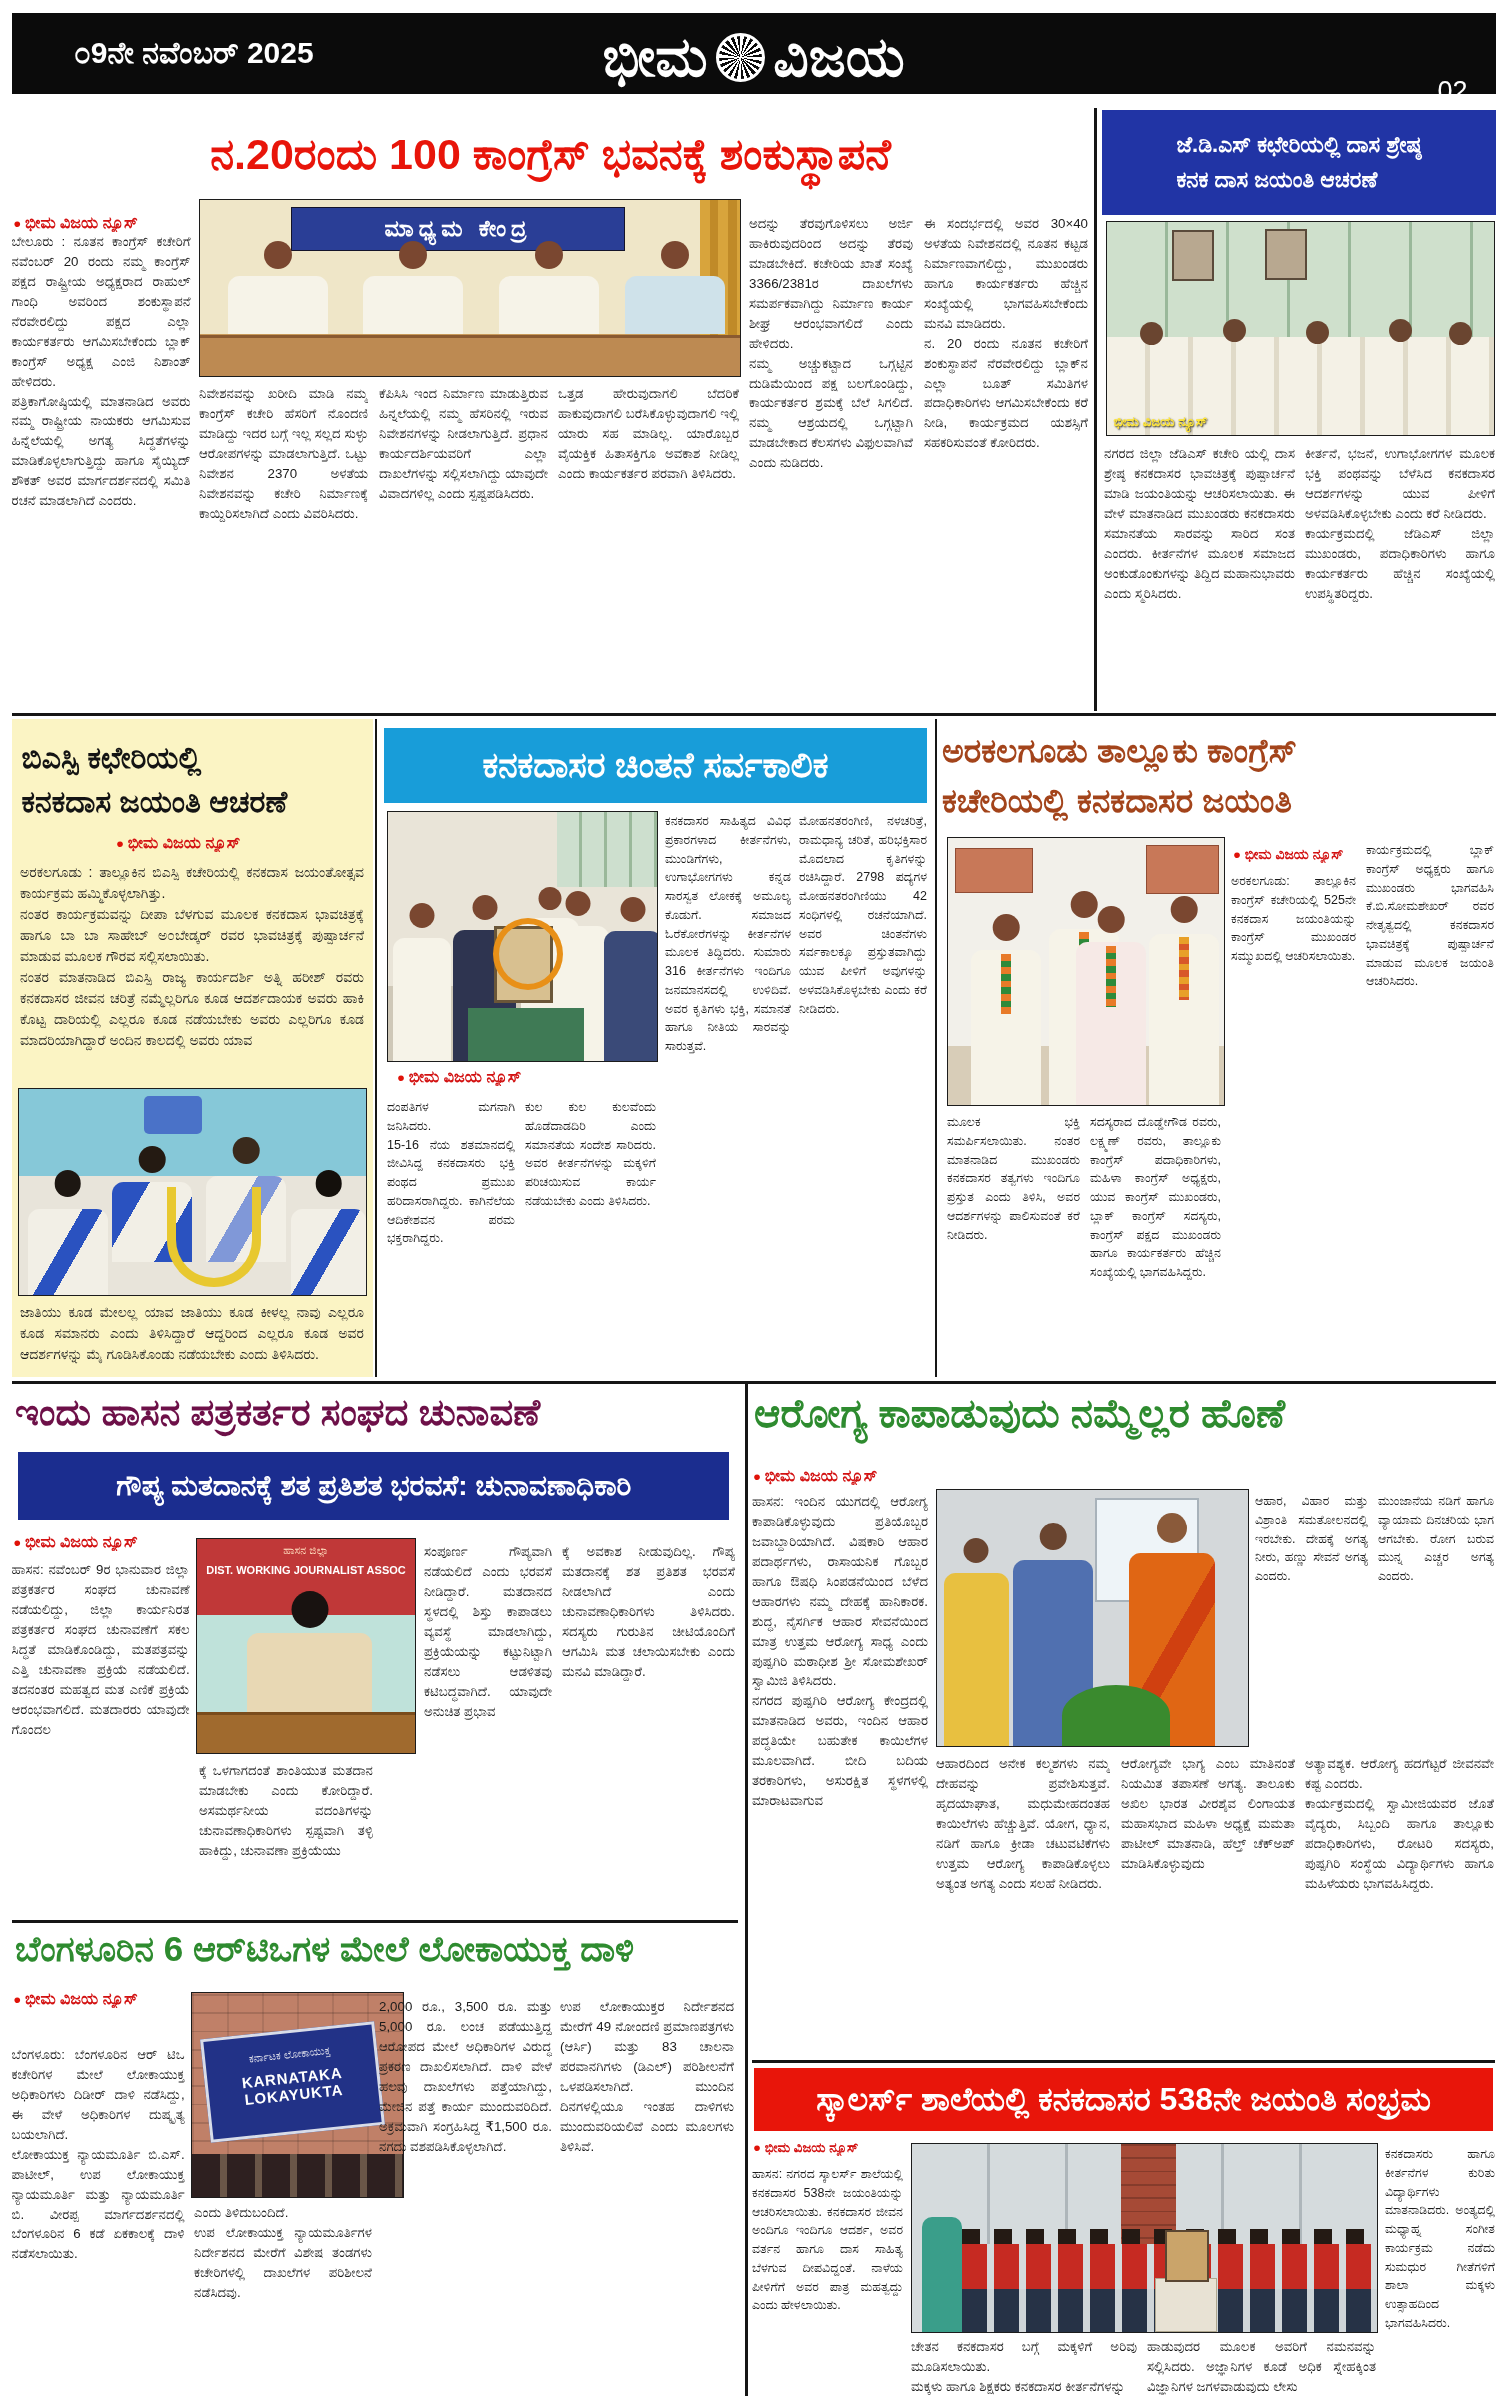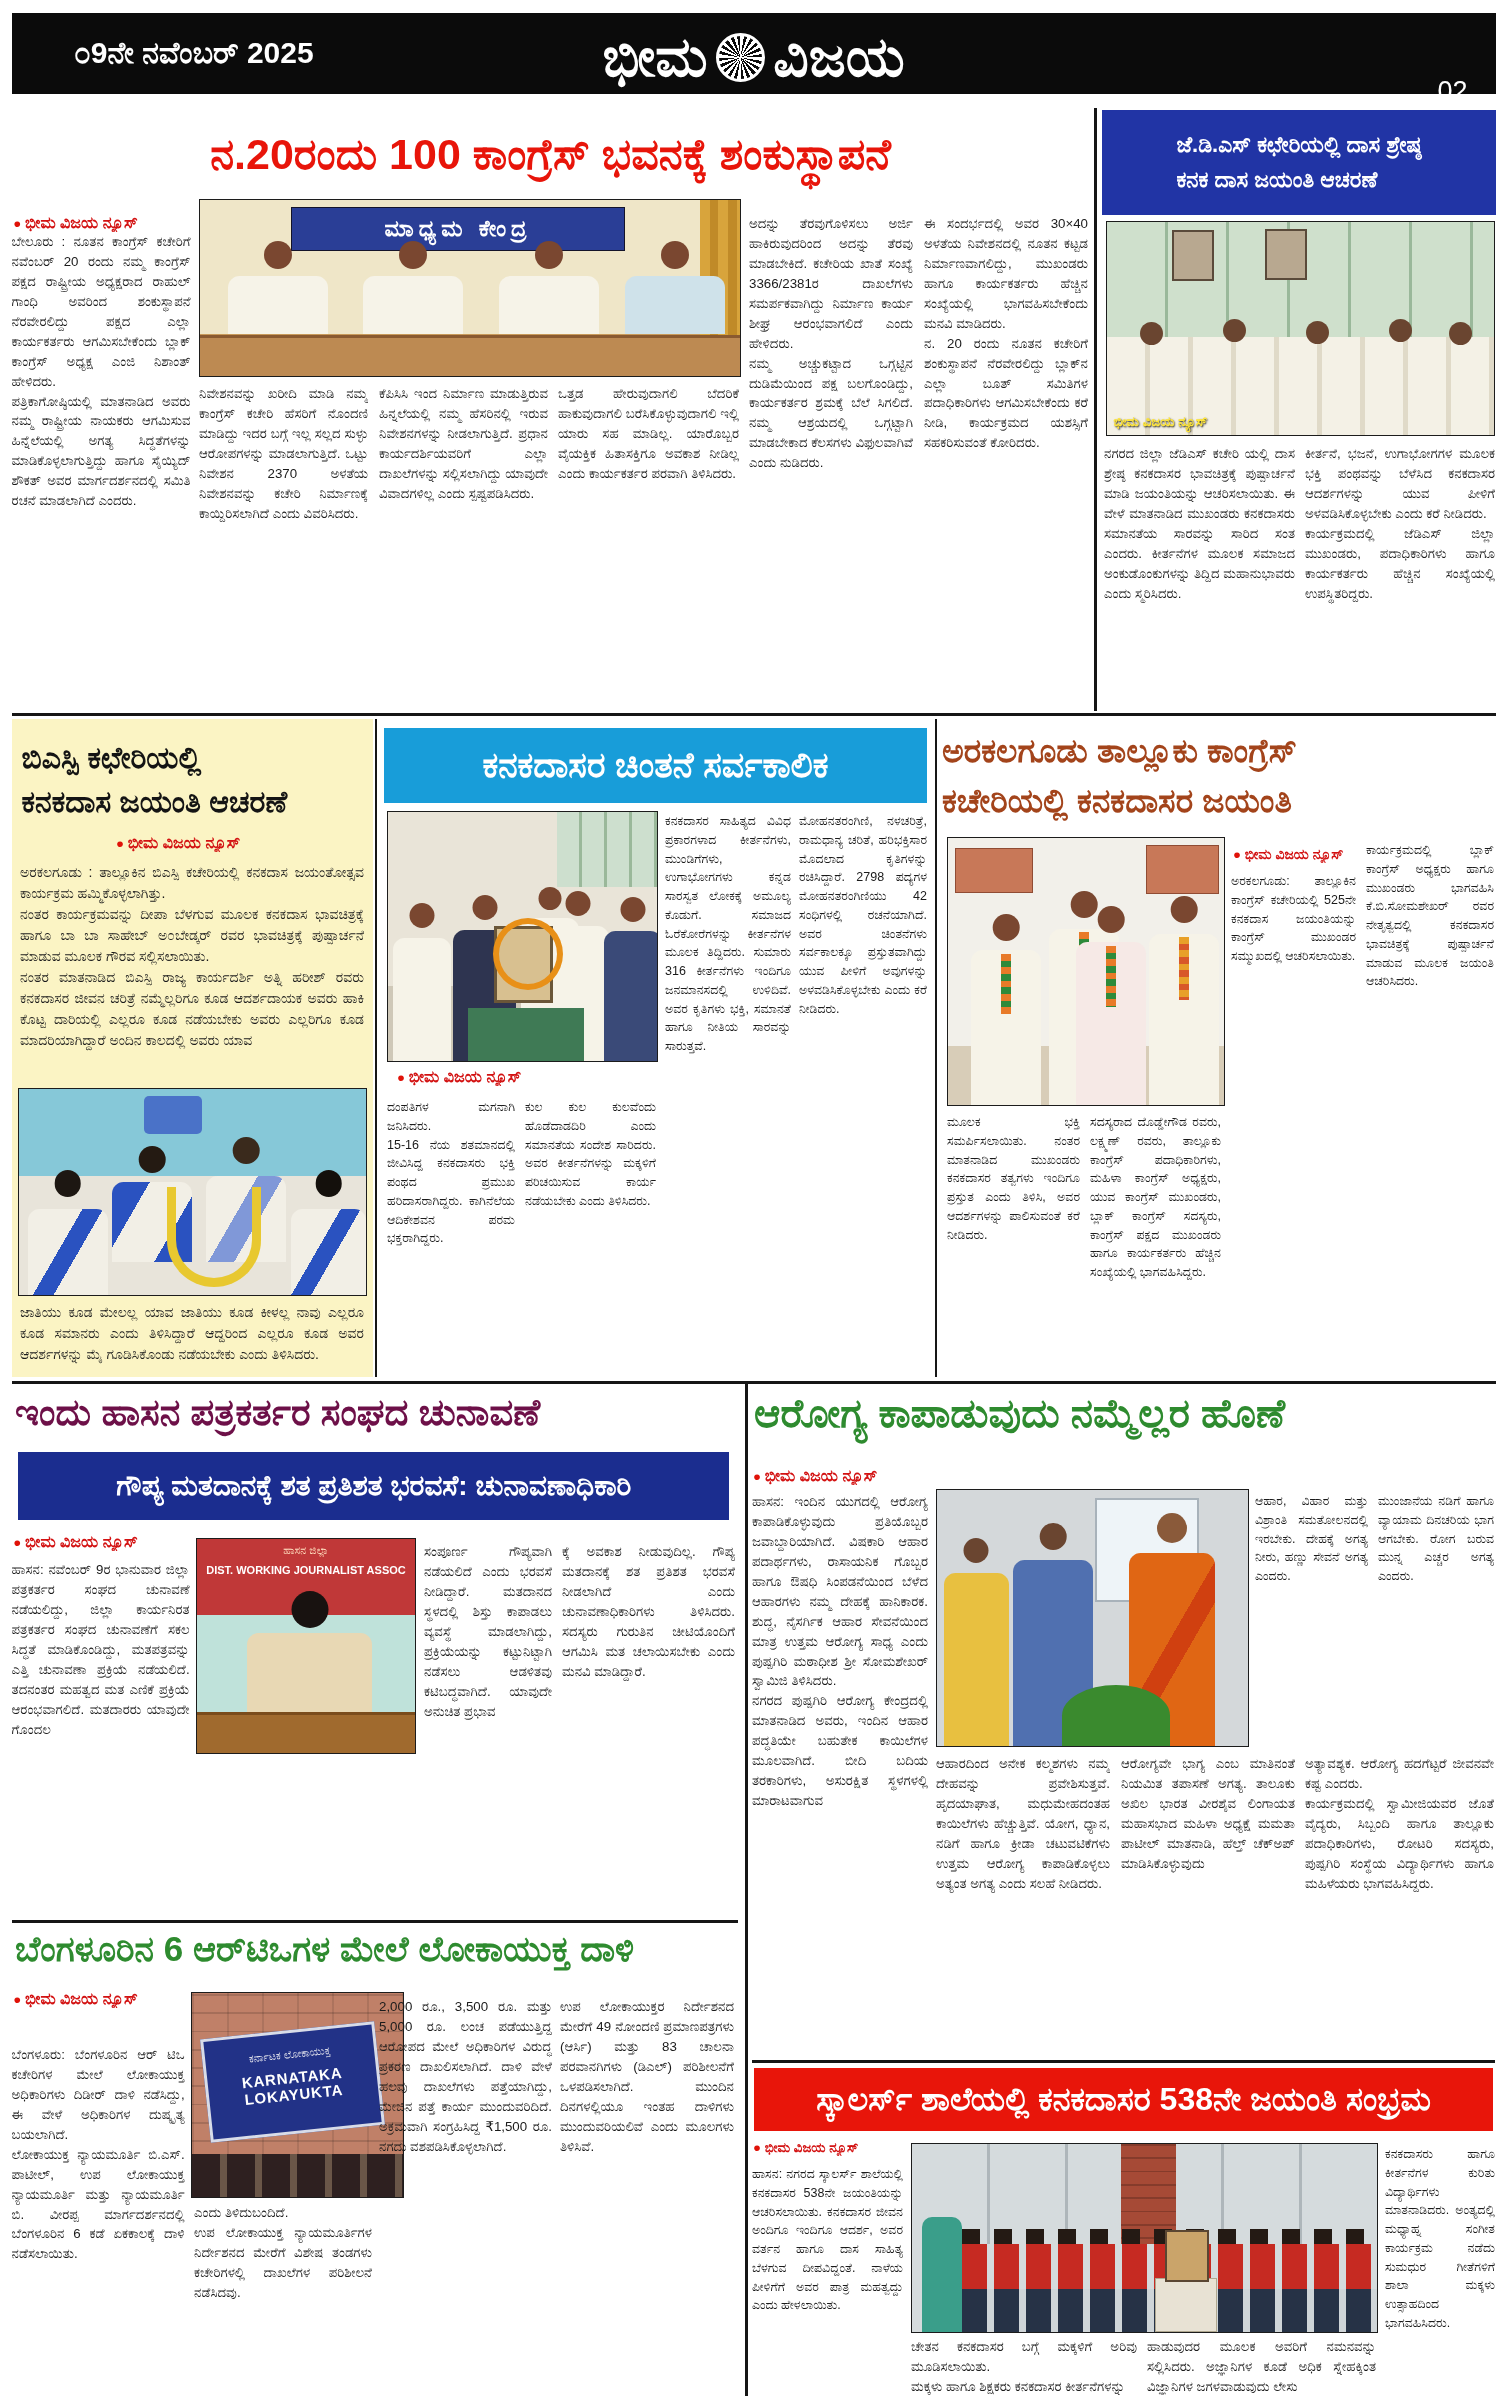--- a/index.html
+++ b/index.html
@@ -207,20 +207,21 @@
       <div style="font-size:10.8px;margin-top:5px;color:#ffe0c0;">ಹಾಸನ ಜಿಲ್ಲಾ</div>
       <div style="font-size:11px;font-weight:bold;margin-top:6.6px;">DIST. WORKING JOURNALIST ASSOC</div>
     </div>
     <div class="person" style="left:50px;bottom:37px;width:125px;height:125px;">
       <span class="head" style="width:37px;height:37px;background:#181210;"></span>
       <span class="torso" style="height:83px;background:#e8d8b4;"></span>
     </div>
     <div class="abs" style="left:0;bottom:0;width:100%;height:38px;background:#a06a2e;border-top:3.3px solid #7a4c1c;"></div>
   </div>
   <div class="bt" style="left:11.6px;top:1560px;width:178px;height:356px;">ಹಾಸನ: ನವೆಂಬರ್ 9ರ ಭಾನುವಾರ ಜಿಲ್ಲಾ ಪತ್ರಕರ್ತರ ಸಂಘದ ಚುನಾವಣೆ ನಡೆಯಲಿದ್ದು, ಜಿಲ್ಲಾ ಕಾರ್ಯನಿರತ ಪತ್ರಕರ್ತರ ಸಂಘದ ಚುನಾವಣೆಗೆ ಸಕಲ ಸಿದ್ಧತೆ ಮಾಡಿಕೊಂಡಿದ್ದು, ಮತಪತ್ರವನ್ನು ಎತ್ತಿ ಚುನಾವಣಾ ಪ್ರಕ್ರಿಯೆ ನಡೆಯಲಿದೆ. ತದನಂತರ ಮಹತ್ವದ ಮತ ಎಣಿಕೆ ಪ್ರಕ್ರಿಯೆ ಆರಂಭವಾಗಲಿದೆ. ಮತದಾರರು ಯಾವುದೇ ಗೊಂದಲ</div>
+  <div class="bt" style="left:199px;top:1761px;width:174px;height:155px;">ಕ್ಕೆ ಒಳಗಾಗದಂತೆ ಶಾಂತಿಯುತ ಮತದಾನ ಮಾಡಬೇಕು ಎಂದು ಕೋರಿದ್ದಾರೆ. ಅಸಮರ್ಥನೀಯ ವದಂತಿಗಳನ್ನು ಚುನಾವಣಾಧಿಕಾರಿಗಳು ಸ್ಪಷ್ಟವಾಗಿ ತಳ್ಳಿ ಹಾಕಿದ್ದು, ಚುನಾವಣಾ ಪ್ರಕ್ರಿಯೆಯು</div>
   <div class="bt" style="left:424px;top:1542px;width:128px;height:374px;">ಸಂಪೂರ್ಣ ಗೌಪ್ಯವಾಗಿ ನಡೆಯಲಿದೆ ಎಂದು ಭರವಸೆ ನೀಡಿದ್ದಾರೆ. ಮತದಾನದ ಸ್ಥಳದಲ್ಲಿ ಶಿಸ್ತು ಕಾಪಾಡಲು ವ್ಯವಸ್ಥೆ ಮಾಡಲಾಗಿದ್ದು, ಪ್ರಕ್ರಿಯೆಯನ್ನು ಕಟ್ಟುನಿಟ್ಟಾಗಿ ನಡೆಸಲು ಆಡಳಿತವು ಕಟಿಬದ್ಧವಾಗಿದೆ. ಯಾವುದೇ ಅನುಚಿತ ಪ್ರಭಾವ</div>
   <div class="bt" style="left:562px;top:1542px;width:173px;height:374px;">ಕ್ಕೆ ಅವಕಾಶ ನೀಡುವುದಿಲ್ಲ. ಗೌಪ್ಯ ಮತದಾನಕ್ಕೆ ಶತ ಪ್ರತಿಶತ ಭರವಸೆ ನೀಡಲಾಗಿದೆ ಎಂದು ಚುನಾವಣಾಧಿಕಾರಿಗಳು ತಿಳಿಸಿದರು. ಸದಸ್ಯರು ಗುರುತಿನ ಚೀಟಿಯೊಂದಿಗೆ ಆಗಮಿಸಿ ಮತ ಚಲಾಯಿಸಬೇಕು ಎಂದು ಮನವಿ ಮಾಡಿದ್ದಾರೆ.</div>
 
   <div class="rule" style="left:11.6px;top:1920px;width:726px;height:2.5px;"></div>
 
   <div class="hl" style="left:15px;top:1929px;width:716px;height:50px;font-size:35px;color:#2e8b2f;">ಬೆಂಗಳೂರಿನ 6 ಆರ್‌ಟಿಒಗಳ ಮೇಲೆ ಲೋಕಾಯುಕ್ತ ದಾಳಿ</div>
   <div class="byline" style="left:13.3px;top:1990px;width:174px;">ಭೀಮ ವಿಜಯ ನ್ಯೂಸ್</div>
   <div class="photo" style="left:191px;top:1992px;width:211px;height:204px;
               background:#c08068;
               background-image:repeating-linear-gradient(0deg,rgba(0,0,0,.14) 0 1.7px,transparent 1.7px 18.3px),

